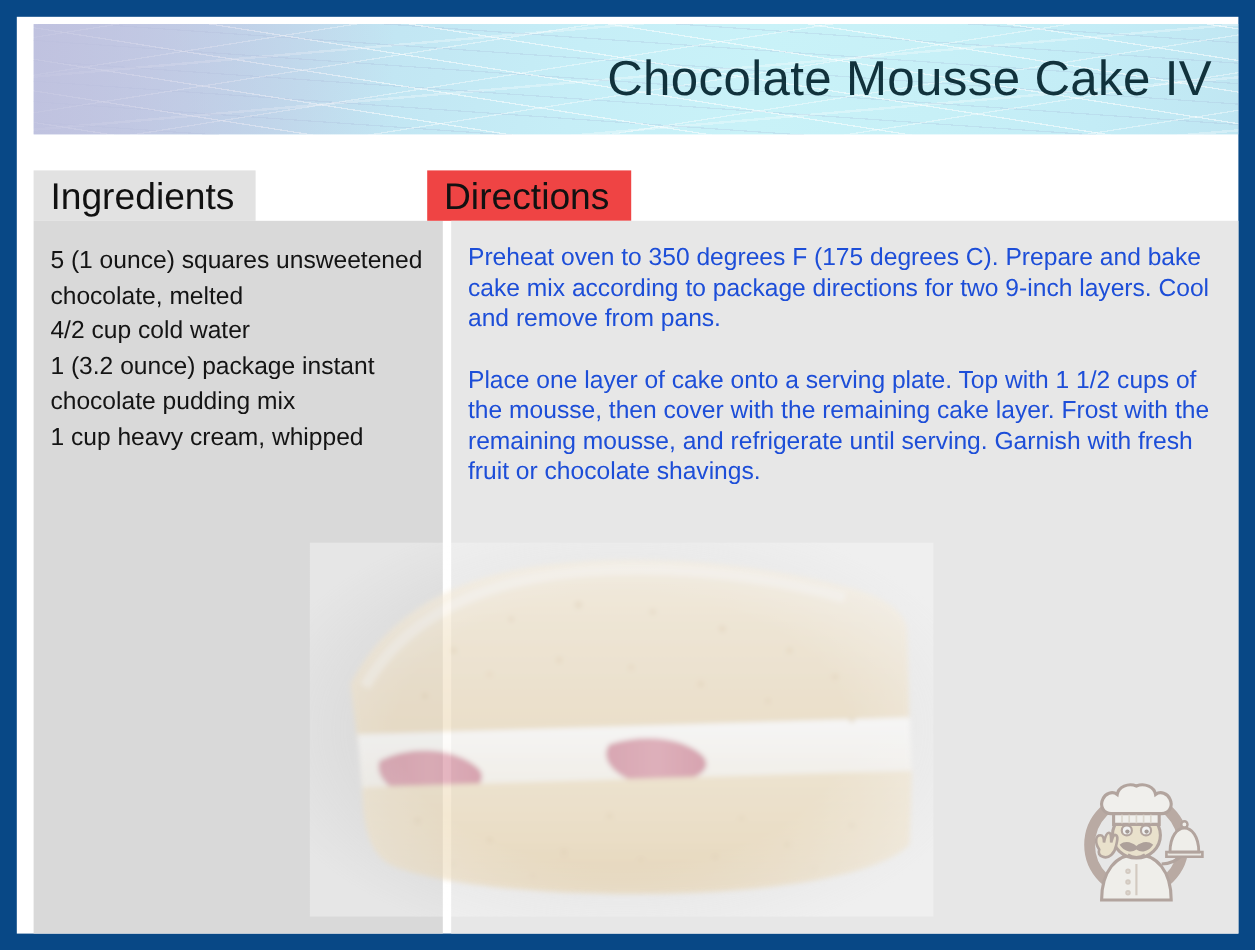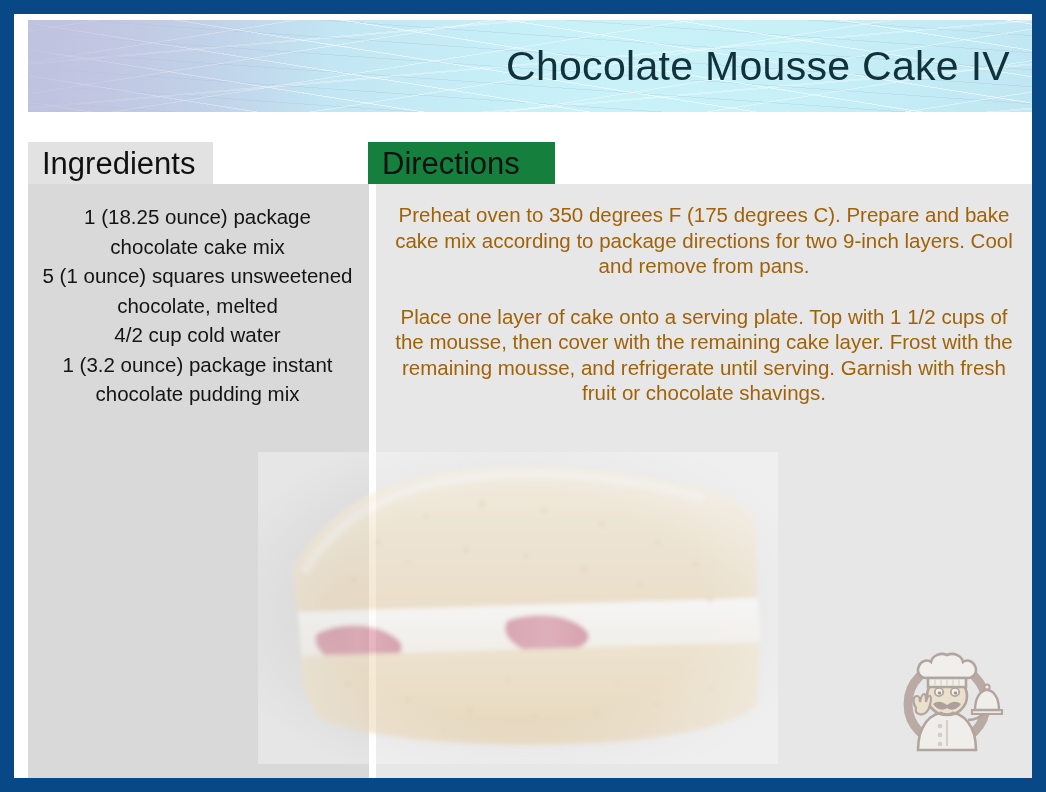--- a/index.html
+++ b/index.html
@@ -13,21 +13,20 @@
   }
 
   .card {
     position: relative;
     width: 1046px;
     height: 792px;
     box-sizing: border-box;
     background: #ffffff;
     border: 14px solid #084886;
     overflow: hidden;
-    text-align: center;
   }
 
   
   .banner {
     position: absolute;
     left: 14px;
     top: 6px;
     width: 1004px;
     height: 92px;
     overflow: hidden;
@@ -93,21 +92,21 @@
     box-sizing: border-box;
     padding: 18px 16px 10px 14px;
     overflow: hidden;
   }
 
   
   #ing-tab  { left: 14px;  top: 128px; width: 185px;  height: 42px; }
   #ing-body { left: 14px;  top: 170px; width: 341px;  height: 600px; background: #d9d9d9; }
 
   
-  #dir-tab  { left: 354px; top: 128px; width: 187px;  height: 42px; background: #15803d; }
+  #dir-tab  { left: 342px; top: 128px; width: 170px;  height: 42px; background: #ef4444; }
   #dir-body { left: 362px; top: 170px; width: 658px;  height: 600px; background: #e7e7e7; }
 
   .ing-list {
     position: relative;
     z-index: 3;
     margin: 0;
     padding: 0;
     list-style: none;
   }
   .ing-list li {
@@ -115,21 +114,21 @@
     line-height: 29.5px;
     color: #141414;
   }
 
   .dir-para {
     position: relative;
     z-index: 3;
     margin: 0 0 25px 0;
     font-size: 20.5px;
     line-height: 25.5px;
-    color: #a16207;
+    color: #1d4ed8;
   }
   .dir-para:last-child { margin-bottom: 0; }
 
   
   .cake-wrap {
     position: absolute;
     left: 244px;
     top: 438px;
     width: 520px;
     height: 312px;
@@ -160,24 +159,24 @@
     <div class="banner-fade-left"></div>
     <div class="banner-title">Chocolate Mousse Cake IV</div>
   </div>
 
   <div class="col-tab" id="ing-tab">
     <span class="col-tab-label">Ingredients</span>
   </div>
 
   <div class="col-body" id="ing-body">
     <ul class="ing-list">
-      <li>1 (18.25 ounce) package chocolate cake mix</li>
       <li>5 (1 ounce) squares unsweetened chocolate, melted</li>
       <li>4/2 cup cold water</li>
       <li>1 (3.2 ounce) package instant chocolate pudding mix</li>
+      <li>1 cup heavy cream, whipped</li>
     </ul>
   </div>
 
   <div class="col-tab" id="dir-tab">
     <span class="col-tab-label">Directions</span>
   </div>
 
   <div class="col-body" id="dir-body">
     <p class="dir-para">Preheat oven to 350 degrees F (175 degrees C). Prepare and bake cake mix according to package directions for two 9-inch layers. Cool and remove from pans.</p>
     <p class="dir-para">Place one layer of cake onto a serving plate. Top with 1 1/2 cups of the mousse, then cover with the remaining cake layer. Frost with the remaining mousse, and refrigerate until serving. Garnish with fresh fruit or chocolate shavings.</p>

